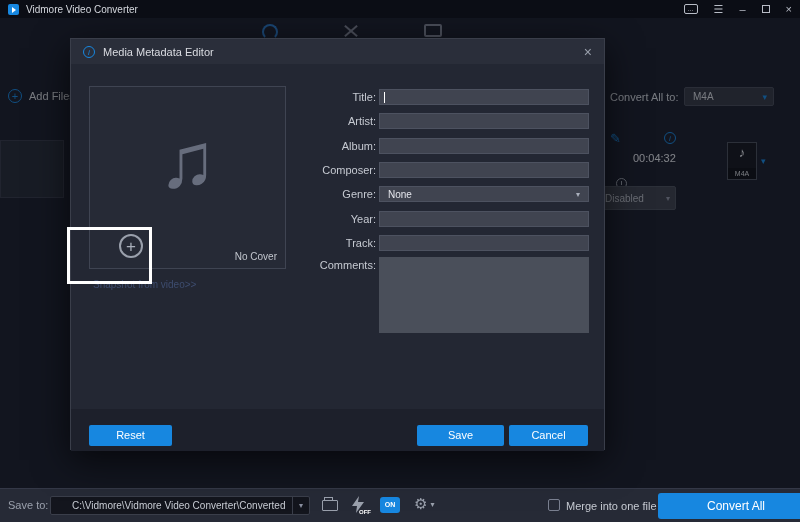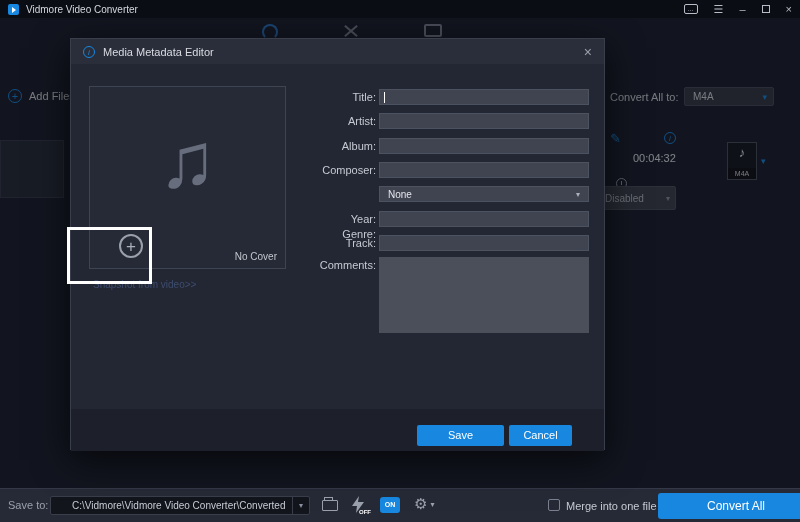--- a/index.html
+++ b/index.html
@@ -72,21 +72,21 @@
   .cursor { position:absolute; left:4px; top:2px; width:1px; height:11px; background:#ffffff; }
   #genre-dd { display:flex; align-items:center; }
   #genre-dd .val { font-size:10px; color:#e4e6ec; padding-left:8px; }
   #genre-dd .caret { margin-left:auto; padding-right:8px; color:#aab0bc; font-size:8px; }
   #comments-area { position:absolute; left:308px; top:218px; width:210px; height:76px; background:#4a4f5a; border:1px solid #4a4f5a; }
 
   #modal-footer { position:absolute; left:0; top:370px; width:100%; height:42px; background:#1d202b; }
   .btn { position:absolute; height:21px; background:#1787e0; border-radius:2px; color:#ffffff; font-size:11px; text-align:center; line-height:21px; cursor:default; }
   #btn-reset { left:18px; top:16px; width:83px; }
   #btn-save { left:346px; top:16px; width:87px; }
-  #btn-cancel { left:438px; top:16px; width:63px; }
+  #btn-cancel { left:438px; top:16px; width:79px; }
 
   #annotation { left:67px; top:227px; width:85px; height:57px; border:3px solid #ffffff; z-index:30; }
 
   
   #bottom-bar { left:0; top:488px; width:800px; height:34px; background:#262a36; border-top:1px solid #343847; z-index:6; }
   #save-to-label { position:absolute; left:8px; top:10px; font-size:11px; color:#9aa0ac; }
   #path-box { position:absolute; left:50px; top:7px; width:260px; height:19px; background:#13151d; border:1px solid #3a3e4a; border-radius:2px; display:flex; align-items:center; }
   #path-box .val { font-size:10px; color:#c8ccd4; padding-left:21px; white-space:nowrap; overflow:hidden; }
   #path-box .caret { margin-left:auto; padding:0 6px; color:#8a8fa0; font-size:8px; border-left:1px solid #3a3e4a; line-height:17px; }
   #folder-icon { position:absolute; left:322px; top:11px; width:16px; height:11px; border:1px solid #9aa0ac; border-radius:1px; }
@@ -177,36 +177,37 @@
 
     <div class="fld-label" style="top:76px;">Artist:</div>
     <div class="inp" style="top:74px;"></div>
 
     <div class="fld-label" style="top:101px;">Album:</div>
     <div class="inp" style="top:99px;"></div>
 
     <div class="fld-label" style="top:125px;">Composer:</div>
     <div class="inp" style="top:123px;"></div>
 
-    <div class="fld-label" style="top:149px;margin-top:40px;">Genre:</div>
+    <div class="fld-label" style="top:149px;">Genre:</div>
     <div class="inp" id="genre-dd" style="top:147px;text-align:right;">
       <span class="val">None</span>
       <span class="caret">▾</span>
     </div>
 
     <div class="fld-label" style="top:174px;">Year:</div>
     <div class="inp" style="top:172px;"></div>
 
     <div class="fld-label" style="top:198px;">Track:</div>
     <div class="inp" style="top:196px;"></div>
 
     <div class="fld-label" style="top:220px;">Comments:</div>
     <div id="comments-area"></div>
 
     <div id="modal-footer">
+      <div class="btn" id="btn-reset">Reset</div>
       <div class="btn" id="btn-save">Save</div>
       <div class="btn" id="btn-cancel">Cancel</div>
     </div>
   </div>
 
   <div id="annotation" class="abs"></div>
 
   <div id="bottom-bar" class="abs">
     <div id="save-to-label">Save to:</div>
     <div id="path-box">

